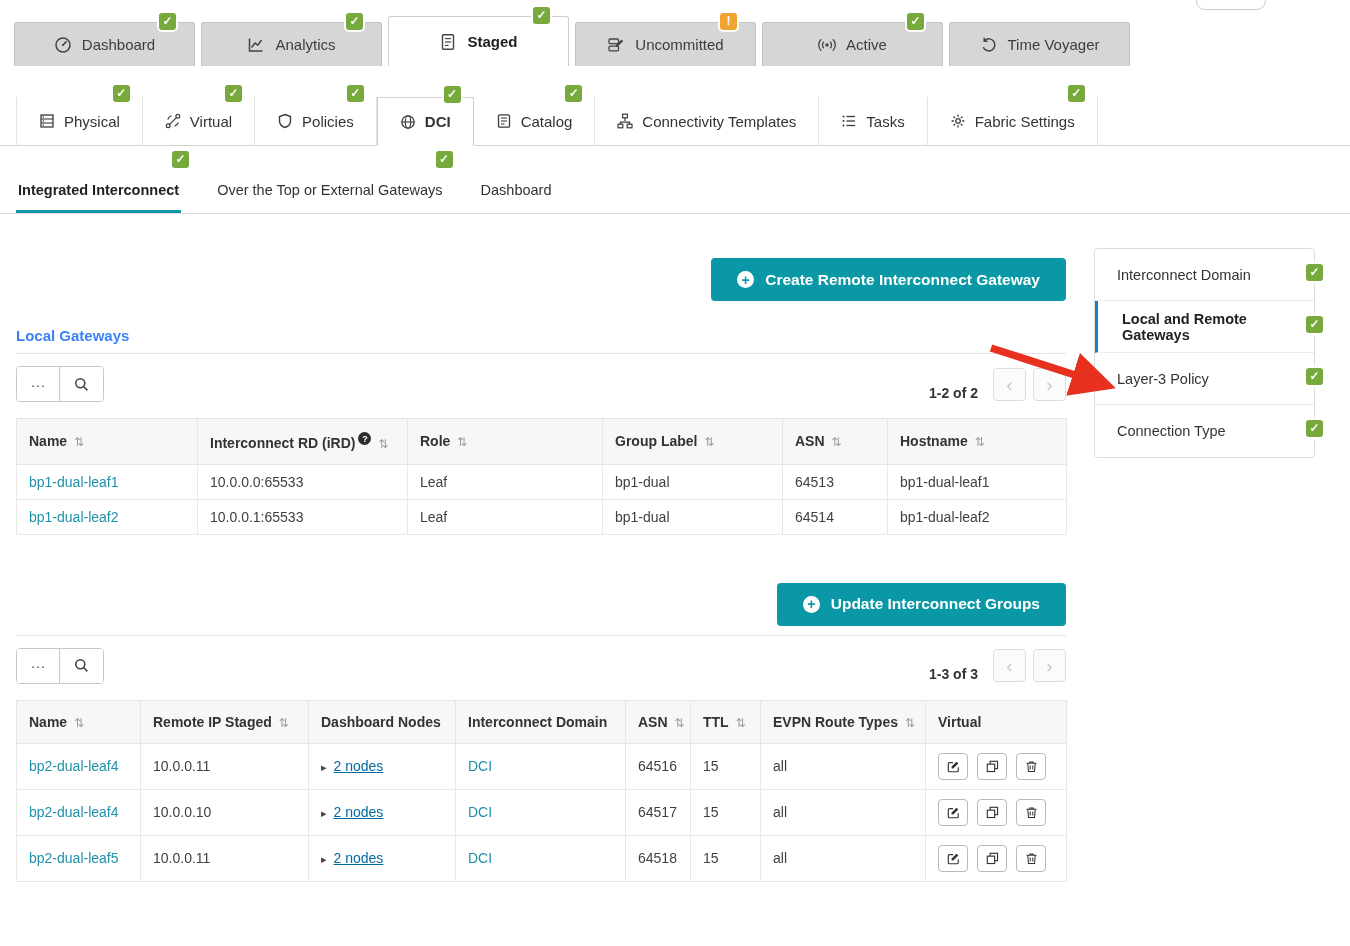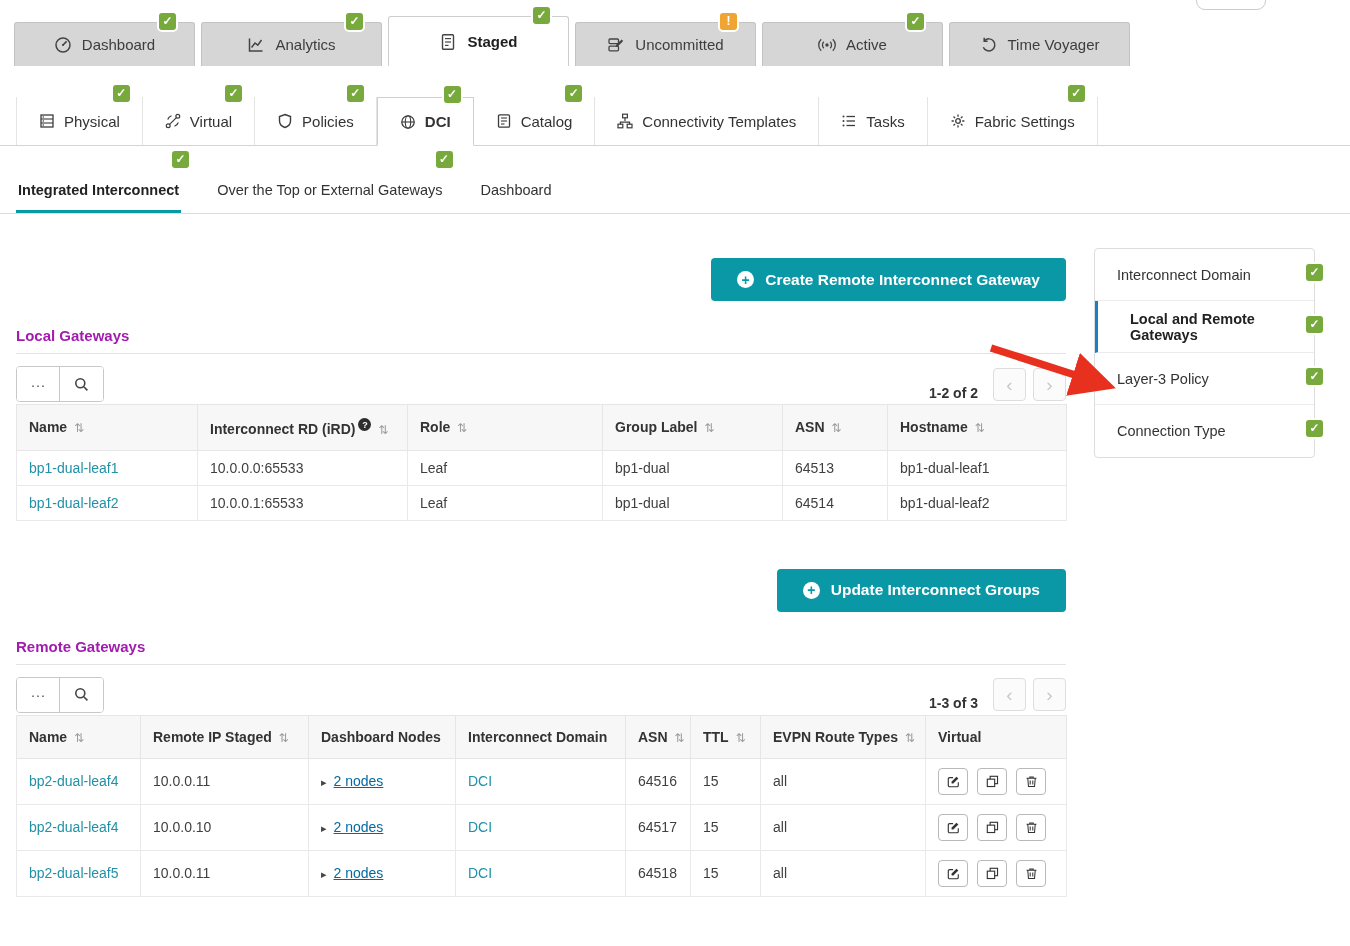--- a/index.html
+++ b/index.html
@@ -82,42 +82,42 @@
   .teal-btn {
     display:inline-flex; align-items:center; gap:11px;
     height:43px; padding:0 26px; border:none; border-radius:4px;
     background:#0a98a7; color:#fff; font-family:inherit;
     font-size:15.5px; font-weight:bold; cursor:pointer;
   }
   .plus {
     width:17px; height:17px; border-radius:50%; background:#fff; color:#0a98a7;
     font-size:14px; font-weight:bold; display:flex; align-items:center; justify-content:center;
   }
-  .sec-title { font-size:15px; font-weight:bold; color:#a21caf; margin-top:26px; }
+  .sec-title { font-size:15px; font-weight:bold; color:#3b82f6; margin-top:26px; }
   .rule { height:1px; background:#e3e3e3; margin-top:9px; }
 
   .toolbar { display:flex; justify-content:space-between; align-items:center; margin-top:12px; }
   .btn-group { display:flex; border:1px solid #c8c8c8; border-radius:4px; overflow:hidden; background:#fff; }
   .tool-btn {
     width:43px; height:34px; background:#fff; border:none; border-right:1px solid #c8c8c8;
     font-size:15px; color:#555; display:flex; align-items:center; justify-content:center;
     cursor:pointer; font-family:inherit;
   }
   .tool-btn:last-child { border-right:none; }
   .tool-btn .icon { color:#444; }
   .pager { display:flex; align-items:flex-end; gap:7px; }
   .pg-text { font-size:14px; font-weight:bold; color:#333; margin-right:8px; }
   .pg-btn {
     width:33px; height:33px; border:1px solid #ddd; border-radius:4px;
     background:#fbfbfb; color:#c8c8c8; font-size:19px; line-height:1;
     display:flex; align-items:center; justify-content:center; cursor:default; font-family:inherit;
   }
 
   
-  table.grid { width:100%; border-collapse:collapse; table-layout:fixed; margin-top:2px; }
+  table.grid { width:100%; border-collapse:collapse; table-layout:fixed; margin-top:16px; }
   table.grid th {
     text-align:left; background:#f7f7f7; font-size:14px; font-weight:bold; color:#333;
     padding:13px 12px; border:1px solid #e6e6e6; cursor:pointer; white-space:nowrap; overflow:hidden;
   }
   table.grid td {
     padding:9px 12px; border:1px solid #e9e9e9; font-size:14px; color:#3f3f3f;
     background:#fff; vertical-align:middle; white-space:nowrap; overflow:hidden;
   }
   .sort { color:#9a9a9a; font-size:12px; margin-left:7px; font-weight:normal; }
   .help {
@@ -138,21 +138,21 @@
   .side-card {
     position:absolute; left:1094px; top:248px; width:221px;
     background:#fff; border:1px solid #ddd; border-radius:4px; z-index:1;
   }
   .side-item {
     position:relative; height:52px; display:flex; align-items:center;
     padding:0 16px 0 22px; border-bottom:1px solid #ececec;
     font-size:14.5px; color:#333; cursor:pointer;
   }
   .side-item:last-child { border-bottom:none; }
-  .side-item.active { font-weight:bold; color:#222; border-left:3px solid #1b7fc0; padding-left:32px; }
+  .side-item.active { font-weight:bold; color:#222; border-left:3px solid #1b7fc0; padding-left:24px; }
   .side-item .badge { right:-11px; top:13px; }
 
   
   .arrow-svg { position:absolute; left:985px; top:342px; z-index:10; pointer-events:none; }
 
   
   .top-stub {
     position:absolute; left:1196px; top:-9px; width:70px; height:19px;
     border:1px solid #ccc; border-radius:9px; background:#fff;
   }
@@ -407,21 +407,20 @@
     </tbody>
   </table>
 
   <div class="btn-row update">
     <button class="teal-btn">
       <span class="plus">+</span>
       <span>Update Interconnect Groups</span>
     </button>
   </div>
 
-  <h3 class="sec-title">Remote Gateways</h3>
   <div class="rule"></div>
 
   <div class="toolbar">
     <div class="btn-group">
       <button class="tool-btn">···</button>
       <button class="tool-btn">
         <span class="icon">
           <svg width="15" height="15" viewBox="0 0 15 15" fill="none">
               <circle cx="6.3" cy="6.3" r="4.5" stroke-width="1.6"></circle>
               <line x1="9.8" y1="9.8" x2="13.4" y2="13.4" stroke-width="1.6"></line>

